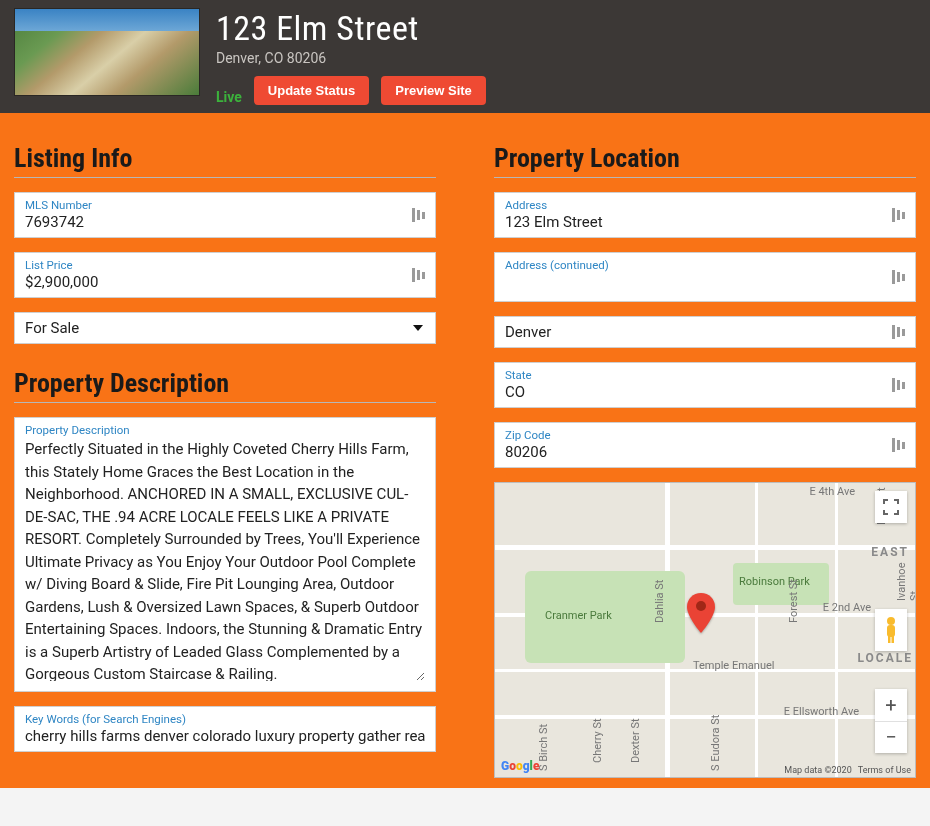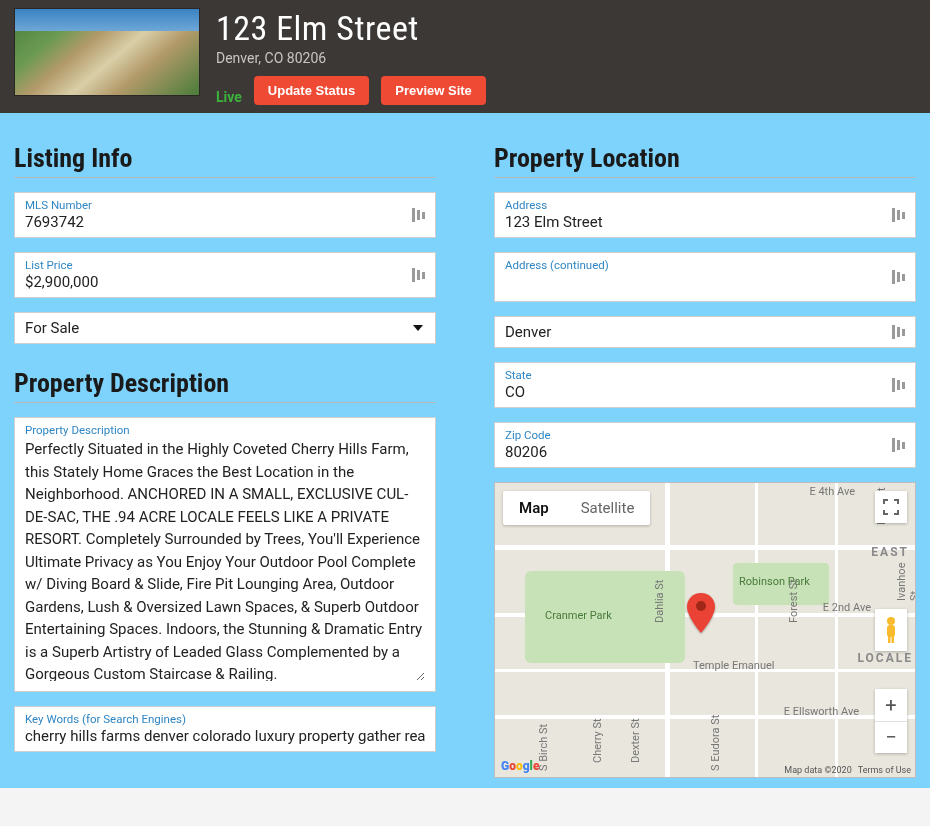--- a/index.html
+++ b/index.html
@@ -29,21 +29,21 @@
     color: #fff; font-size: 34px; letter-spacing:.5px;
   }
   .header-texts .sub { color:#c9c5c1; font-size:14px; margin-top:2px;}
   .header-row2 { margin-top:10px; display:flex; align-items:flex-end; gap:12px;}
   .live { color:#3cb23c; font-weight:700; font-size:14px;}
   .btn {
     background:#ef4a33; color:#fff; border:none; border-radius:4px;
     padding:7px 14px; font-size:13px; font-weight:700; cursor:pointer;
   }
 
-  .content { display:flex; gap:58px; padding:24px 14px 10px 14px; background:#7dd3fc;}
+  .content { display:flex; gap:58px; padding:24px 14px 10px 14px; background:#f97316;}
   .col { flex:1; min-width:0;}
   h2.section {
     font-family: "Arial Narrow","Roboto Condensed",Arial,sans-serif;
     font-stretch: condensed;
     font-weight:700; font-size:26px; color:#1a1a1a;
     border-bottom:1px solid #b7b7b7; padding-bottom:4px; margin-bottom:14px; margin-top:6px;
   }
   .field {
     background:#fff; border:1px solid #cfcfcf; padding:5px 10px 6px 10px;
     margin-bottom:14px; position:relative;
@@ -244,24 +244,20 @@
       <div class="map-lbl" style="left:400px;top:118px;transform:rotate(-90deg);transform-origin:left top">Ivanhoe St</div>
       <div class="map-lbl" style="left:42px;top:288px;transform:rotate(-90deg);transform-origin:left top">S Birch St</div>
 
       <div class="pin">
         <svg width="28" height="40" viewBox="0 0 28 40">
             <path fill="#ea4335" d="M14 0C6 0 0 6 0 14c0 10 14 26 14 26s14-16 14-26C28 6 22 0 14 0z"></path>
             <circle cx="14" cy="13" r="5" fill="#a02717"></circle>
           </svg>
       </div>
 
-      <div class="map-type">
-        <div class="act">Map</div>
-        <div class="ina">Satellite</div>
-      </div>
       <div class="map-ctrl fs">
         <svg width="16" height="16" viewBox="0 0 16 16" stroke="#666" stroke-width="2" fill="none">
             <path d="M1 5V1h4M15 5V1h-4M1 11v4h4M15 11v4h-4"></path>
           </svg>
       </div>
       <div class="map-ctrl peg">
         <svg width="20" height="30" viewBox="0 0 20 30">
             <circle cx="10" cy="6" r="4" fill="#f9bb2d"></circle>
             <rect x="6" y="10" width="8" height="12" rx="3" fill="#f9bb2d"></rect>
             <rect x="7" y="20" width="2.5" height="8" fill="#f9bb2d"></rect>

